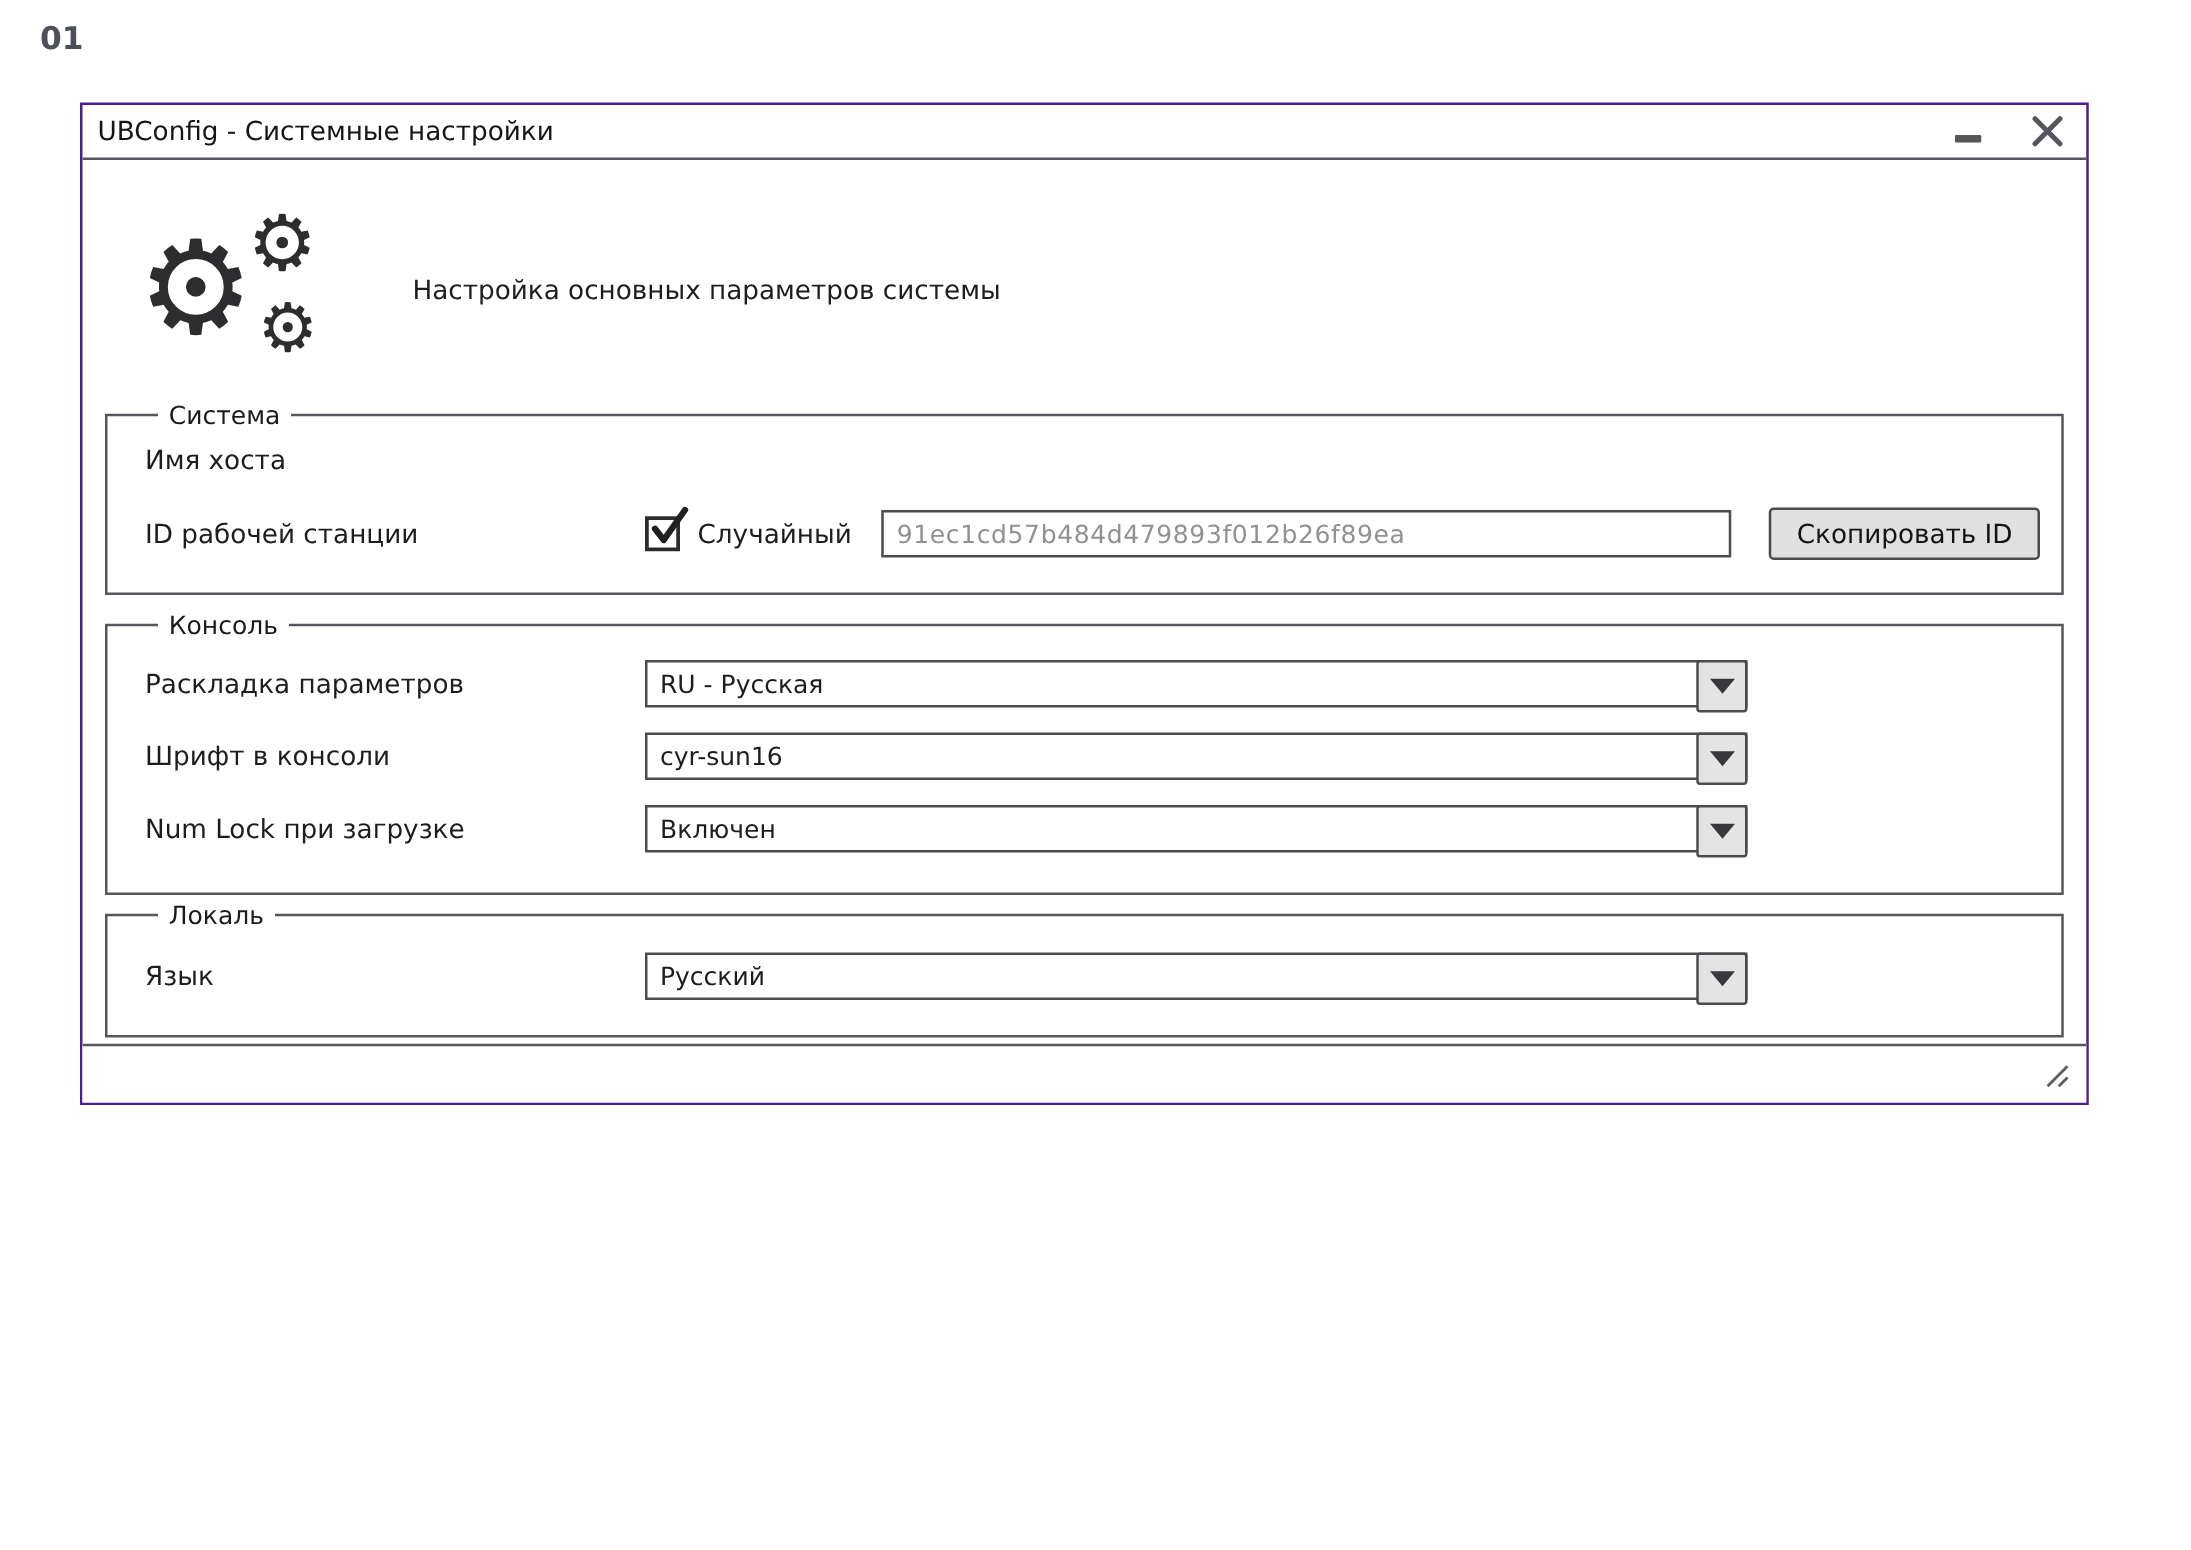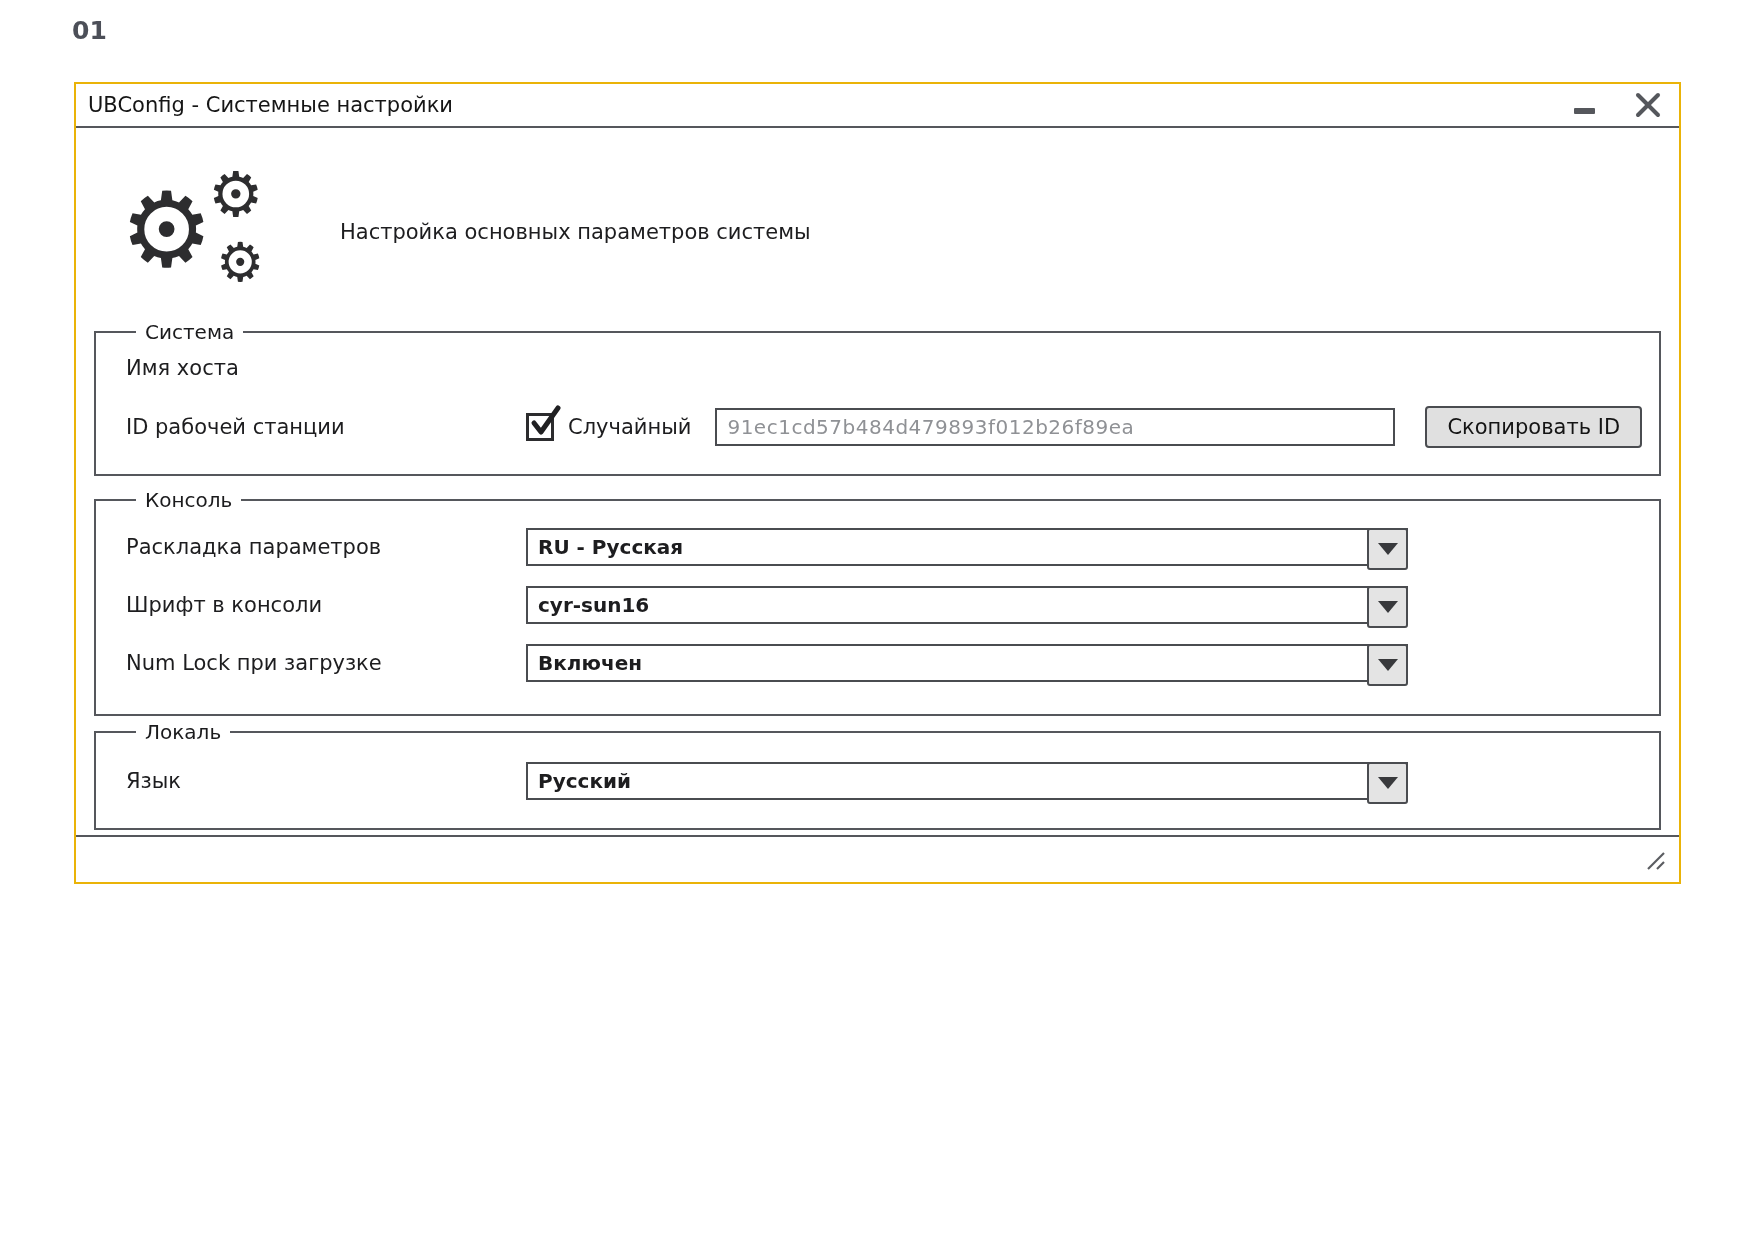--- a/index.html
+++ b/index.html
@@ -1,25 +1,25 @@
 <!DOCTYPE html>
 <html><head>
 <meta charset="utf-8">
 <style>
   html,body { margin:0; padding:0; }
   body {
     width:1753px; height:1240px; background:#ffffff; position:relative;
     font-family:"DejaVu Sans", sans-serif; color:#1d1d1f;
     -webkit-font-smoothing:antialiased;
   }
-  .page-index { position:absolute; left:32px; top:16px; font-size:25px; font-weight:bold; color:#4c4f58;margin-left:40px; }
+  .page-index { position:absolute; left:32px; top:16px; font-size:25px; font-weight:bold; color:#4c4f58; }
 
   .window {
-    position:absolute; left:74px; top:82px; width:1603px; height:798px;
-    border:2px solid #eab308; background:#fff;
+    position:absolute; left:64px; top:82px; width:1603px; height:798px;
+    border:2px solid #4c1d95; background:#fff;
   }
   .titlebar {
     height:44px; border-bottom:2px solid #55575c;
     display:flex; align-items:center; padding:0 16px 0 12px; box-sizing:border-box;
   }
   .win-title { font-size:21px; color:#151515; }
   .win-controls { margin-left:auto; display:flex; align-items:center; gap:36px; }
   .min-btn { width:24px; height:32px; position:relative; cursor:default; }
   .min-bar { position:absolute; left:1px; bottom:7px; width:21px; height:6px; background:#55575c; border-radius:1px; }
   .close-btn { width:30px; height:32px; display:flex; align-items:center; justify-content:center; }
@@ -62,21 +62,21 @@
   .chk-label { font-size:21px; margin-left:14px; }
 
   .copy-btn {
     margin-left:30px; height:42px; padding:0 20px; background:#e0e0e0;
     border:2px solid #4a4c50; border-radius:4px; font-size:21px; font-family:inherit;
     color:#141414; line-height:38px; white-space:nowrap;
   }
 
   .combo {
     position:relative; width:882px; height:38px; border:2px solid #4a4c50; background:#fff;
-    box-sizing:border-box; display:flex; align-items:center; padding-left:10px; font-size:20px;font-weight:bold;
+    box-sizing:border-box; display:flex; align-items:center; padding-left:10px; font-size:20px;
   }
   .combo-btn {
     position:absolute; top:-2px; right:-2px; width:41px; height:42px; box-sizing:border-box;
     background:#e4e4e4; border:2px solid #4a4c50; border-radius:3px;
     display:flex; align-items:center; justify-content:center;
   }
   .arrow { width:0; height:0; border-left:10px solid transparent; border-right:10px solid transparent; border-top:12px solid #38393c; }
 
   .statusbar { position:absolute; left:0; right:0; bottom:0; height:45px; border-top:2px solid #55575c; background:#fff; }
   .grip { position:absolute; right:12px; bottom:10px; }

